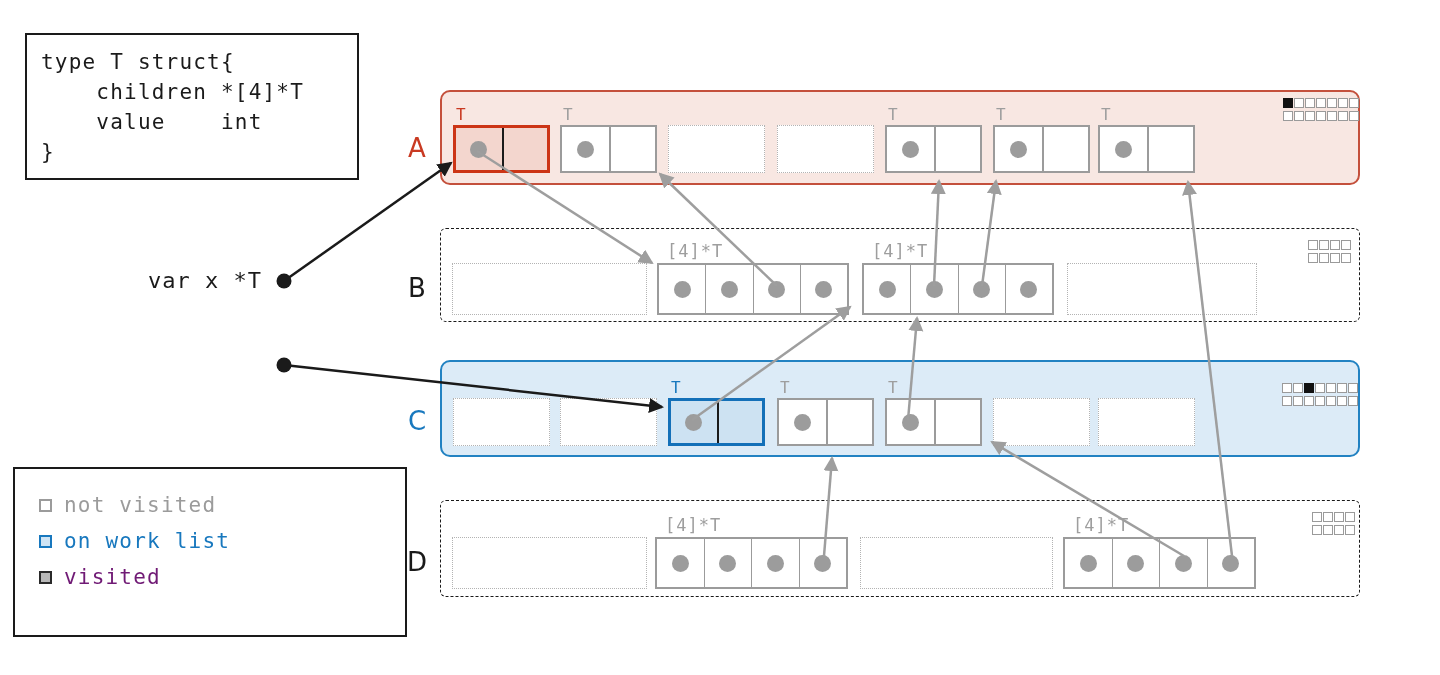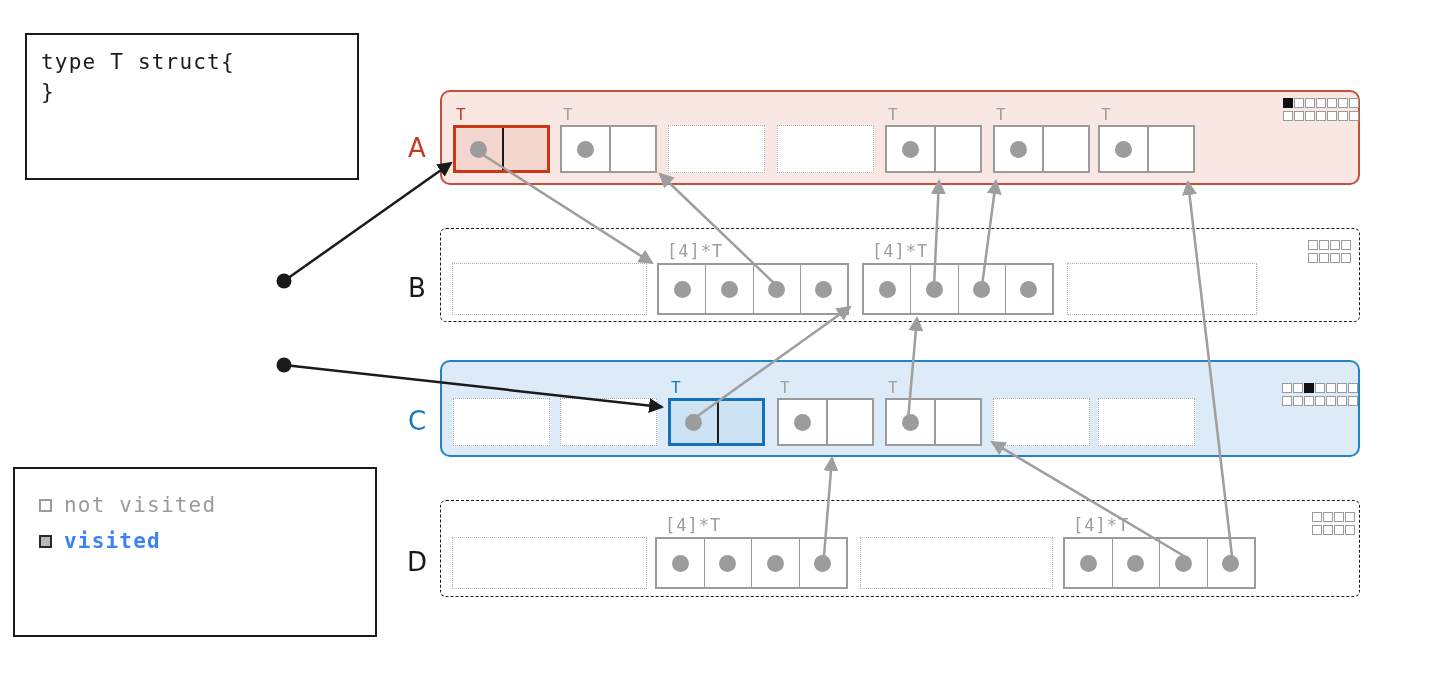--- a/index.html
+++ b/index.html
@@ -4,21 +4,21 @@
 <style>
   html,body{margin:0;padding:0;background:#ffffff;}
   .canvas{position:relative;width:1440px;height:675px;background:#fff;overflow:hidden;
           font-family:"DejaVu Sans Mono", monospace;}
   .abs{position:absolute;box-sizing:border-box;}
   .code-box{position:absolute;left:13px;top:33px;width:334px;height:147px;
             border:2.5px solid #1a1a1a;box-sizing:border-box;padding:12px 0 0 14px;margin-left:12px;}
   .code-line{white-space:pre;font-size:21px;line-height:30px;letter-spacing:1.2px;color:#1a1a1a;}
   .var-label{position:absolute;left:100px;width:162px;text-align:right;font-size:22px;
              letter-spacing:1px;color:#1a1a1a;}
-  .legend-box{position:absolute;left:13px;top:467px;width:364px;height:170px;
+  .legend-box{position:absolute;left:13px;top:467px;width:394px;height:170px;
               border:2.5px solid #1a1a1a;box-sizing:border-box;padding:18px 0 0 24px;}
   .legend-item{display:flex;align-items:center;height:36px;}
   .legend-swatch{width:13px;height:13px;border:2.5px solid #999;box-sizing:border-box;
                  margin-right:12px;flex:0 0 auto;}
   .legend-label{font-size:21px;letter-spacing:1.2px;}
   .span{position:absolute;box-sizing:border-box;}
   .span-active{background:#f8e7e2;border:2px solid #c4503c;border-radius:10px;}
   .span-worklist{background:#dcebf7;border:2px solid #2282c2;border-radius:10px;}
   .span-plain{background:#ffffff;border:1.8px dashed #1a1a1a;border-radius:6px;}
   .row-label{position:absolute;width:30px;text-align:center;font-size:26px;
@@ -38,32 +38,39 @@
   .bm-sq.filled{background:#111;border-color:#111;}
   svg.edges{position:absolute;left:0;top:0;pointer-events:none;z-index:50;}
 </style>
 </head>
 <body>
 
 <div class="canvas">
 
   <div class="code-box">
     <div class="code-line">type T struct{</div>
+    <div class="code-line">    children *[4]*T</div>
+    <div class="code-line">    value    int</div>
     <div class="code-line">}</div>
   </div>
 
+  <div class="var-label" style="top: 268px; color: rgb(26, 26, 26);">var x *T</div>
 
   <div class="legend-box">
     <div class="legend-item">
       <span class="legend-swatch" style="border-color: rgb(155, 155, 155); background: rgb(255, 255, 255);"></span>
       <span class="legend-label" style="color: rgb(155, 155, 155);">not visited</span>
     </div>
     <div class="legend-item">
+      <span class="legend-swatch" style="border-color: rgb(24, 120, 190); background: rgb(207, 228, 244);"></span>
+      <span class="legend-label" style="color: rgb(24, 120, 190);">on work list</span>
+    </div>
+    <div class="legend-item">
       <span class="legend-swatch" style="border-color: rgb(42, 42, 42); background: rgb(184, 184, 184);"></span>
-      <span class="legend-label" style="color: #3b82f6; font-weight: bold;">visited</span>
+      <span class="legend-label" style="color: #701a75;">visited</span>
     </div>
   </div>
 
   <div id="rows-root">
       <div class="span abs span-active" style="left: 440px; top: 90px; width: 920px; height: 95px;"></div>
       <div class="row-label" style="left: 402px; top: 133px; width: 30px; height: 30px; color: rgb(201, 58, 34);">A</div>
       <div class="bitmap" style="left: 1283px; top: 98px;">
         <div class="bm-row">
           <div class="bm-sq filled"></div>
           <div class="bm-sq"></div>

